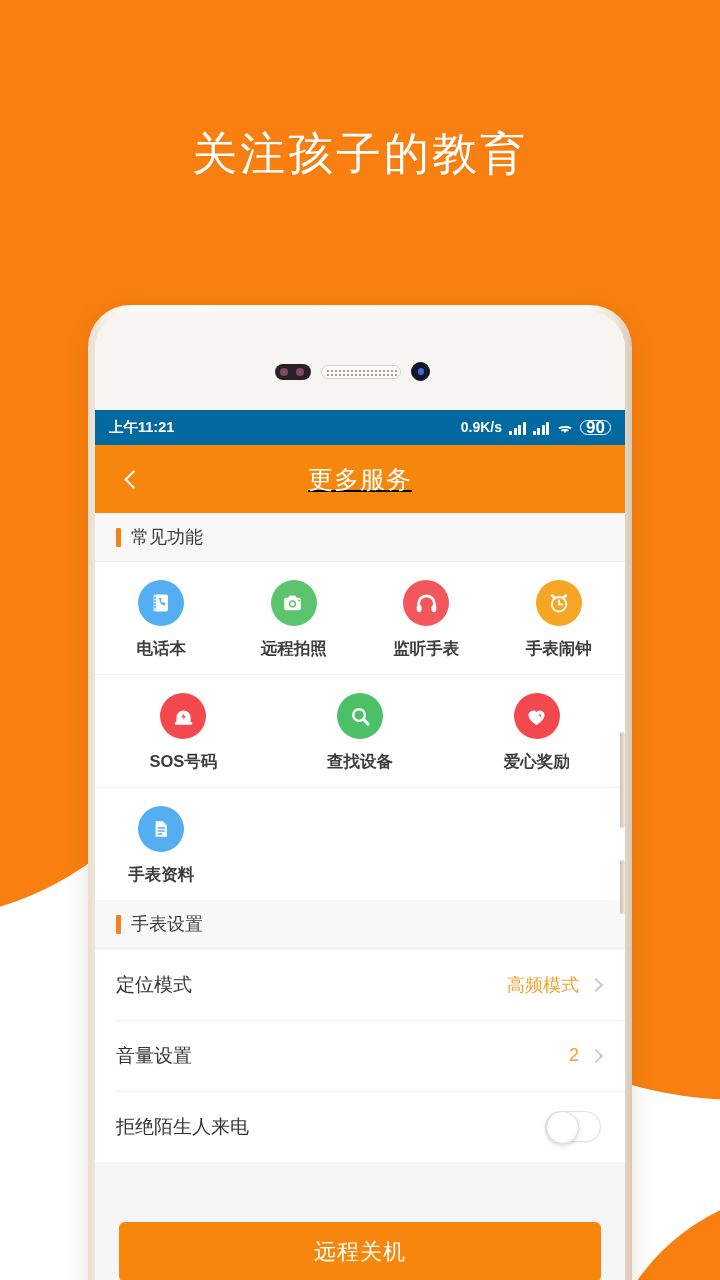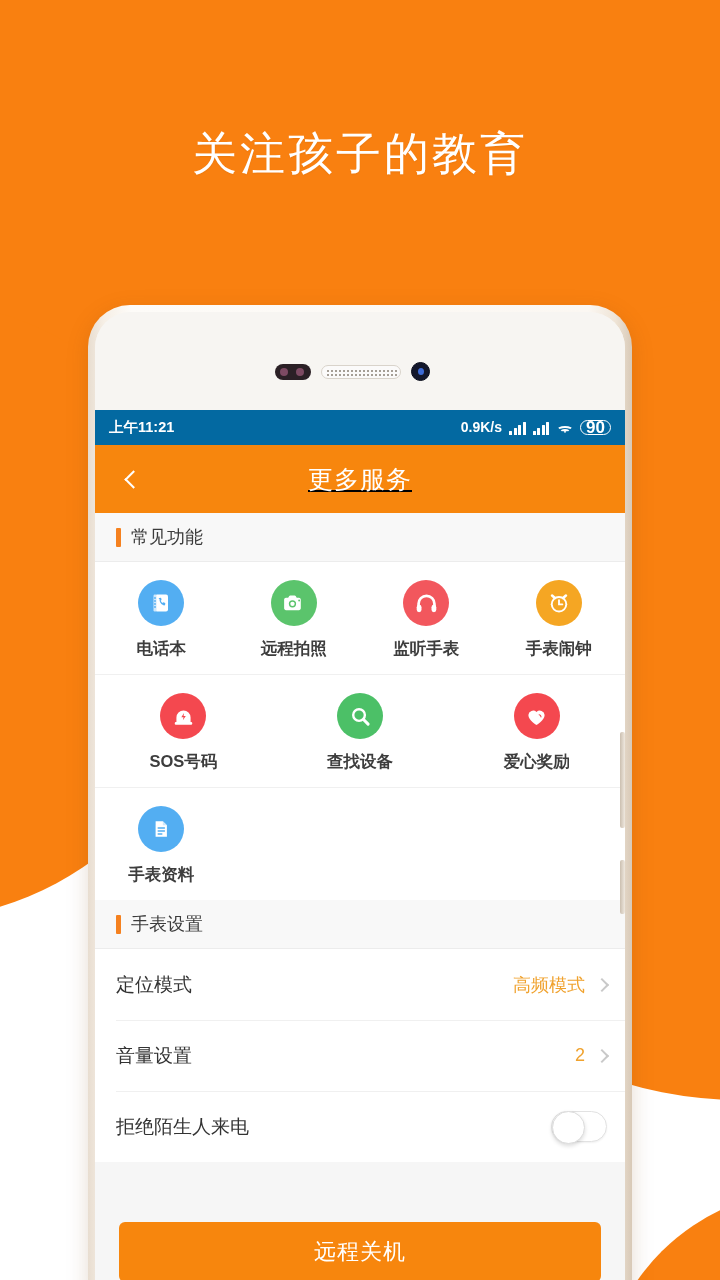--- a/index.html
+++ b/index.html
@@ -260,21 +260,21 @@
   .ic-orange { background: #f5a623; }
   .ic-green2 { background: #4cc067; }
   .ic-red2   { background: #f4484f; }
   .ic-blue3  { background: #53aef2; }
 
   .list { background: #ffffff; }
   .row {
     position: relative;
     height: 71px;
     display: flex; align-items: center;
-    padding: 0 18px 0 21px;
+    padding: 0 24px 0 21px;
   }
   .row + .row::before {
     content: "";
     position: absolute; left: 21px; right: 0; top: 0;
     height: 1px; background: #f0f0f0;
   }
   .row .rl { font-size: 19px; color: #333333; flex: 1 1 auto; }
   .row .rv { font-size: 18px; color: #f0a22e; margin-right: 12px; }
   .chev {
     width: 10px; height: 10px;

